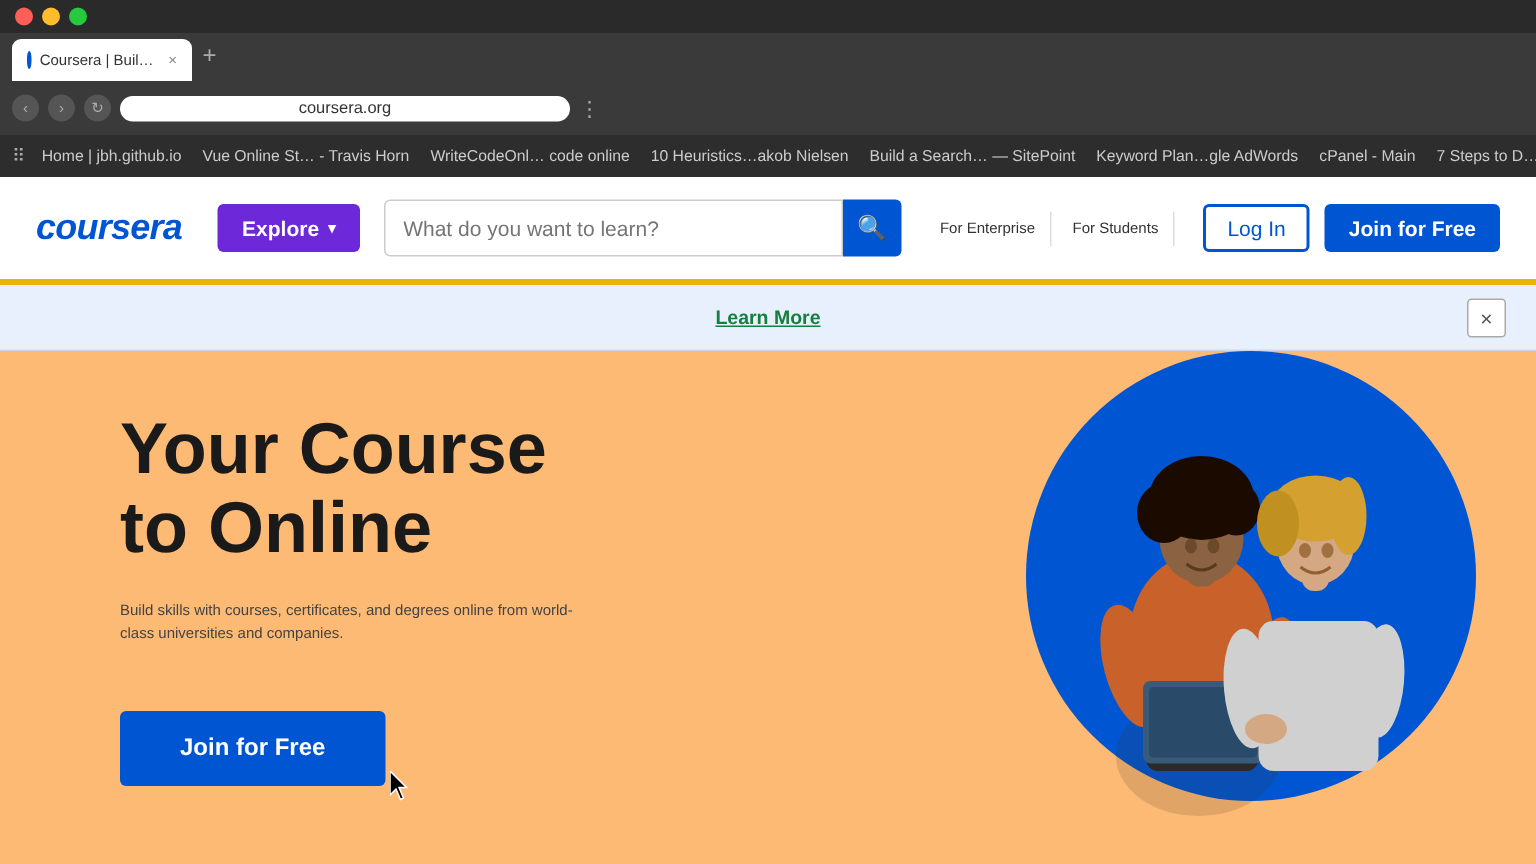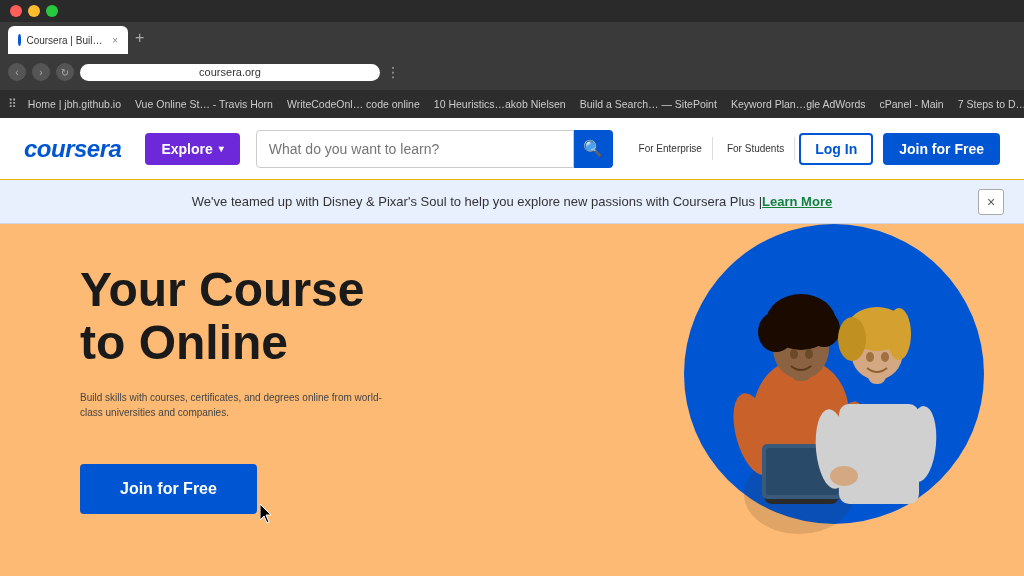--- a/index.html
+++ b/index.html
@@ -147,25 +147,25 @@
       background: #fff;
       display: flex; align-items: center; justify-content: center;
       cursor: pointer;
       font-size: 14px;
       color: #555;
     }
 
     
     .navbar {
       background: #fff;
-      height: 62px;
+      height: 72px;
       display: flex;
       align-items: center;
       padding: 0 24px;
-      border-bottom: 1px solid #eab308;
+      border-bottom: 4px solid #eab308;
       gap: 16px;
     }
     .coursera-logo {
       color: #0056d2;
       font-size: 24px;
       font-weight: 700;
       letter-spacing: -0.5px;
       font-style: italic;
       margin-right: 8px;
     }
@@ -224,23 +224,23 @@
       border-right: 1px solid #ddd;
     }
     .nav-link:last-child { border-right: none; }
     .login-btn {
       background: transparent;
       border: 2px solid #0056d2;
       color: #0056d2;
       border-radius: 4px;
       padding: 6px 14px;
       font-size: 14px;
-      font-weight: 700;
-      cursor: pointer;
-      margin-left: 0;
+      font-weight: 400;
+      cursor: pointer;
+      margin-left: 15px;
     }
     .join-btn {
       background: #0056d2;
       border: none;
       color: #fff;
       border-radius: 4px;
       padding: 8px 16px;
       font-size: 14px;
       font-weight: 600;
       cursor: pointer;
@@ -385,21 +385,20 @@
   </div>
   <div class="nav-links">
     <span class="nav-link">For Enterprise</span>
     <span class="nav-link">For Students</span>
     <button class="login-btn">Log In</button>
     <button class="join-btn">Join for Free</button>
   </div>
 </div>
 
 <div class="announcement-bar">
-  <span>We've teamed up with Disney &amp; Pixar's Soul to help you explore new passions with Coursera Plus |</span>
   <a class="learn-more">Learn More</a>
   <div class="close-announcement">
     <span>×</span>
   </div>
 </div>
 
 <div class="hero">
   <div class="hero-content">
     <h1 class="hero-title">
       <span>Your Course</span><br>

